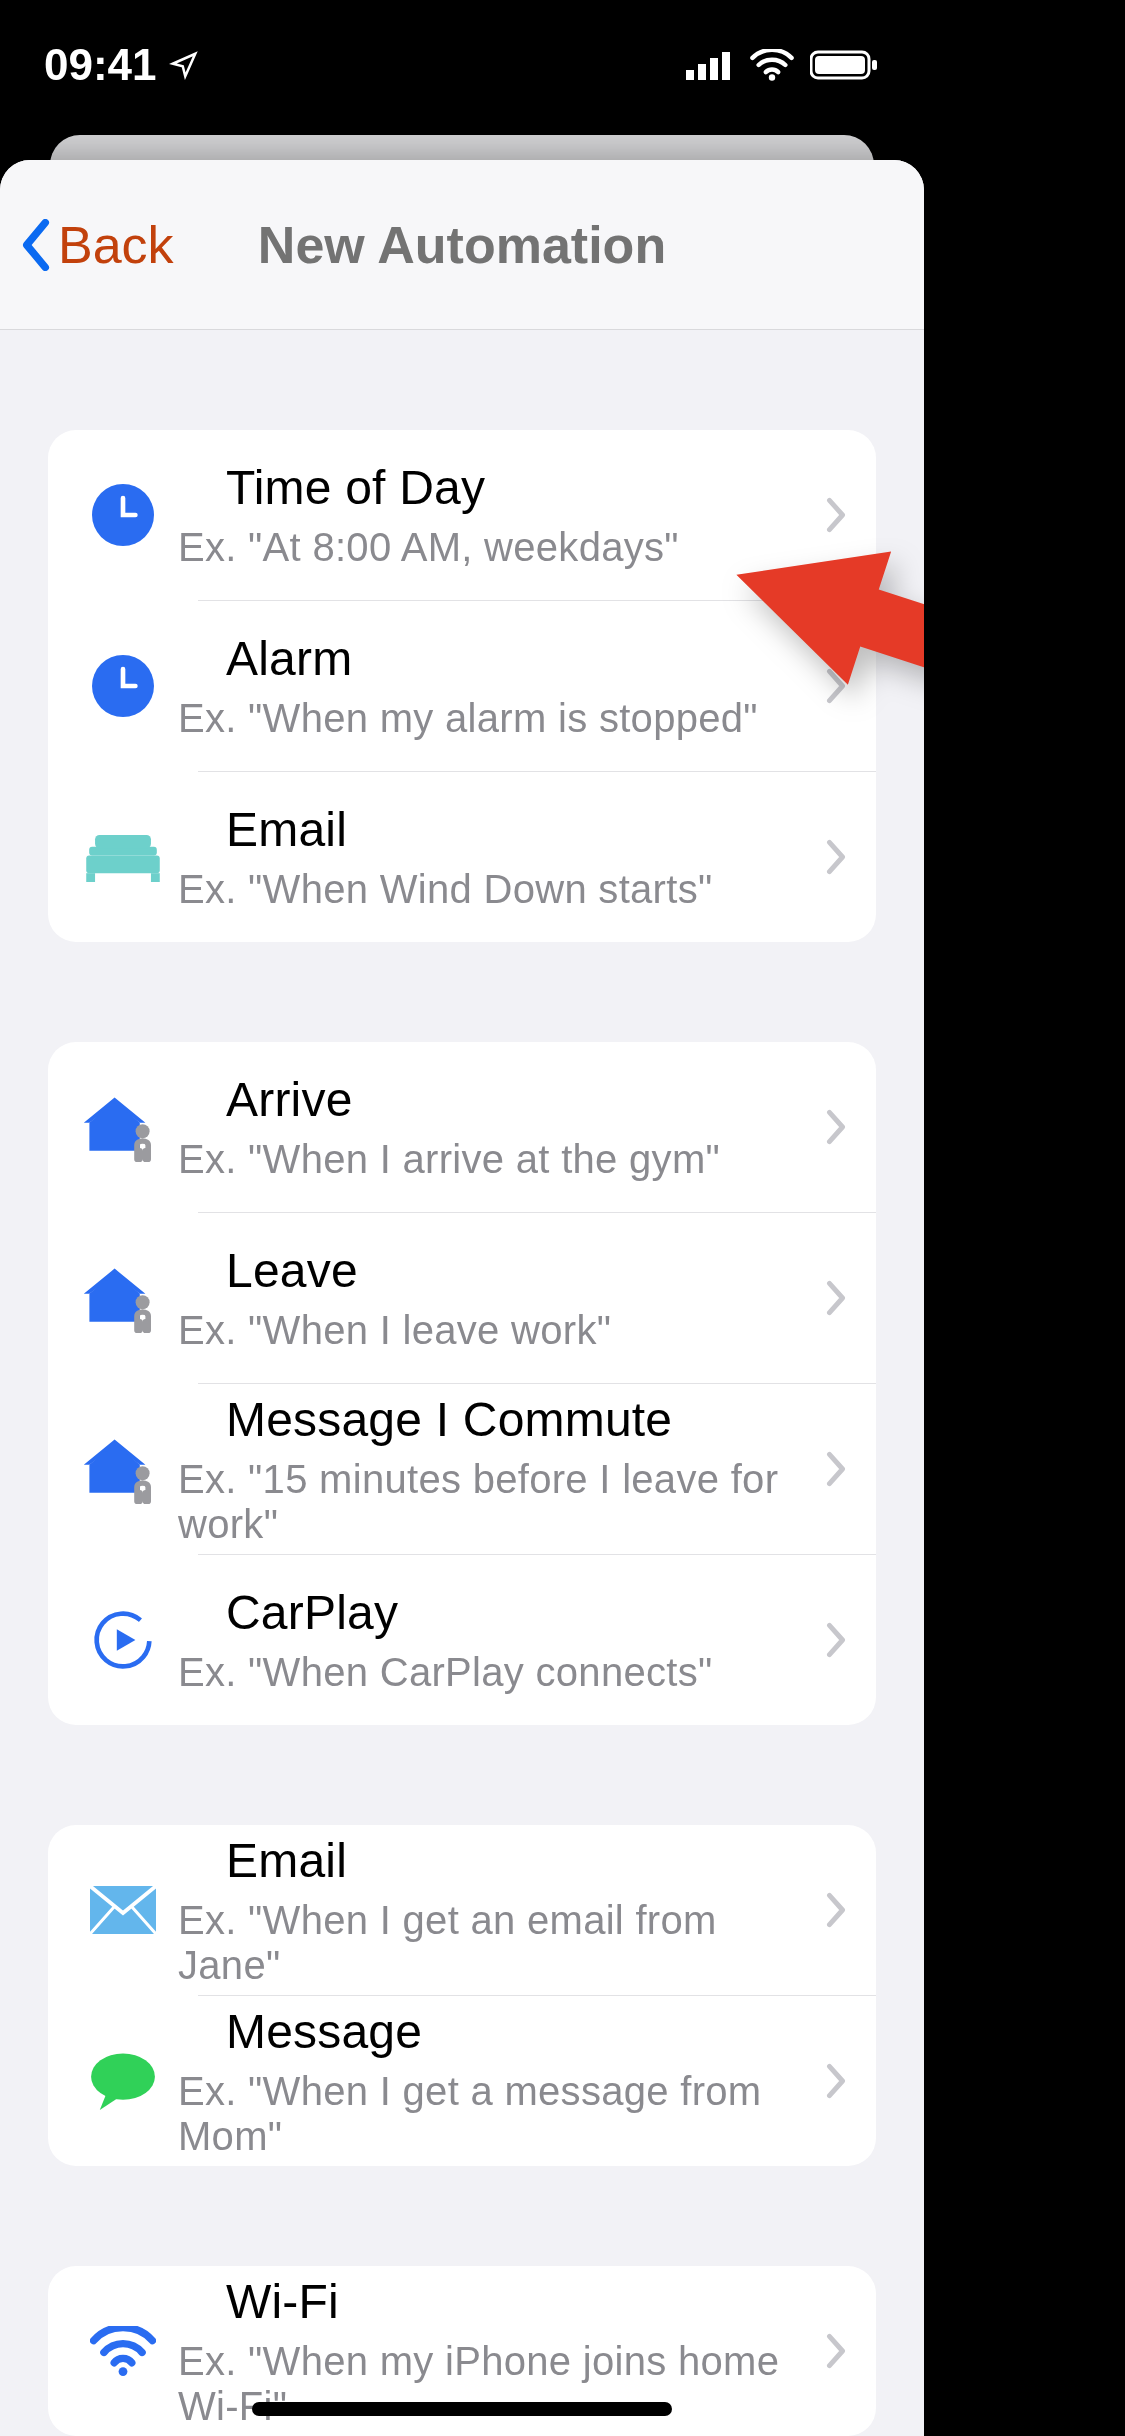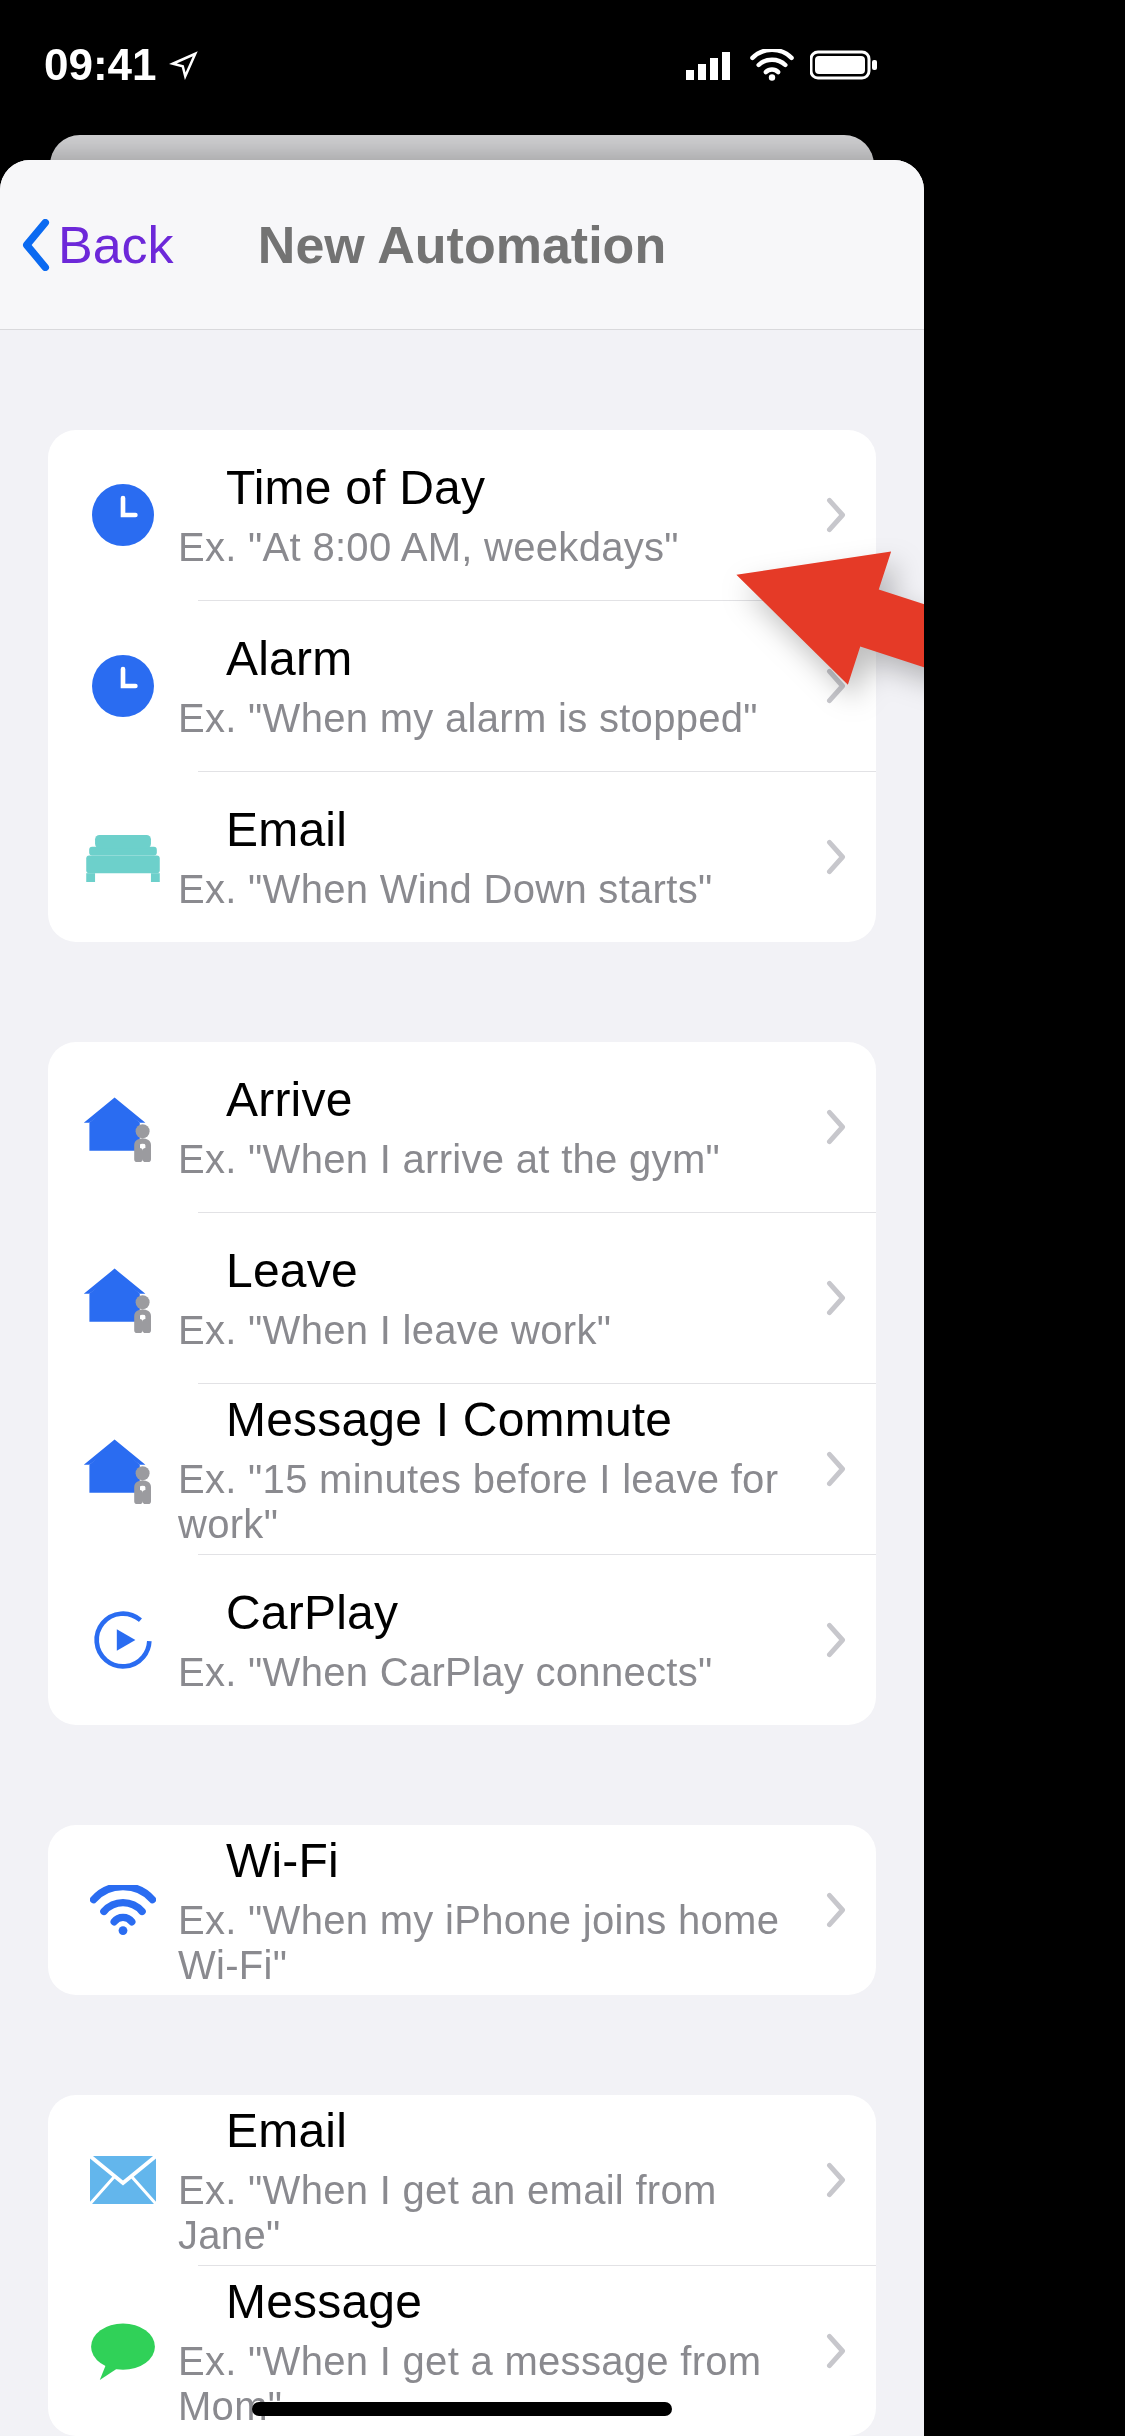--- a/index.html
+++ b/index.html
@@ -73,21 +73,21 @@
     font-weight: 600;
     color: #737373;
   }
   .back-btn {
     position: absolute;
     left: 20px;
     top: 0; bottom: 0;
     display: flex;
     align-items: center;
     gap: 6px;
-    color: #6d28d9;
+    color: #c2410c;
     font-size: 52px;
     font-weight: 400;
     cursor: pointer;
   }
   .back-btn svg { display: block; }
 
   
   .content {
     padding: 0 0 0 0;
     height: calc(100% - 170px);
@@ -339,72 +339,72 @@
           </div>
           <svg class="chevron" width="20" height="36" viewBox="0 0 12 22">
               <path d="M2 2 L10 11 L2 20" stroke="#c7c7cc" stroke-width="3" fill="none" stroke-linecap="round" stroke-linejoin="round"></path>
             </svg>
         </div>
       </div>
 
       <div class="group">
         <div class="row">
           <div class="icon-wrap">
+            <svg width="66" height="48" viewBox="0 0 44 32">
+              <rect x="0" y="0" width="44" height="32" rx="2" fill="#63b6ec"></rect>
+              <path d="M0 0 L22 18 L44 0" stroke="#fff" stroke-width="2.5" fill="none"></path>
+              <path d="M0 32 L16 14 M44 32 L28 14" stroke="#fff" stroke-width="2" fill="none"></path>
+            </svg>
+          </div>
+          <div class="texts">
+            <div class="title">Email</div>
+            <div class="subtitle">Ex. "When I get an email from Jane"</div>
+          </div>
+          <svg class="chevron" width="20" height="36" viewBox="0 0 12 22">
+              <path d="M2 2 L10 11 L2 20" stroke="#c7c7cc" stroke-width="3" fill="none" stroke-linecap="round" stroke-linejoin="round"></path>
+            </svg>
+        </div>
+        <div class="sep"></div>
+        <div class="row">
+          <div class="icon-wrap">
+            <svg width="66" height="58" viewBox="0 0 44 40">
+              <ellipse cx="22" cy="17" rx="22" ry="16" fill="#30d158"></ellipse>
+              <path d="M10 30 L6 40 L18 32" fill="#30d158"></path>
+            </svg>
+          </div>
+          <div class="texts">
+            <div class="title">Message</div>
+            <div class="subtitle">Ex. "When I get a message from Mom"</div>
+          </div>
+          <svg class="chevron" width="20" height="36" viewBox="0 0 12 22">
+              <path d="M2 2 L10 11 L2 20" stroke="#c7c7cc" stroke-width="3" fill="none" stroke-linecap="round" stroke-linejoin="round"></path>
+            </svg>
+        </div>
+      </div>
+
+      <div class="group">
+        <div class="row">
+          <div class="icon-wrap">
             <svg width="66" height="50" viewBox="0 0 44 34">
               <path d="M2 10 C12 -2 32 -2 42 10" stroke="#2a6cf1" stroke-width="5" fill="none" stroke-linecap="round"></path>
               <path d="M9 18 C16 10 28 10 35 18" stroke="#2a6cf1" stroke-width="5" fill="none" stroke-linecap="round"></path>
               <path d="M16 25 C19 21 25 21 28 25" stroke="#2a6cf1" stroke-width="5" fill="none" stroke-linecap="round"></path>
               <circle cx="22" cy="31" r="3" fill="#2a6cf1"></circle>
             </svg>
           </div>
           <div class="texts">
             <div class="title">Wi-Fi</div>
             <div class="subtitle">Ex. "When my iPhone joins home Wi-Fi"</div>
           </div>
           <svg class="chevron" width="20" height="36" viewBox="0 0 12 22">
               <path d="M2 2 L10 11 L2 20" stroke="#c7c7cc" stroke-width="3" fill="none" stroke-linecap="round" stroke-linejoin="round"></path>
             </svg>
         </div>
       </div>
 
-      <div class="group">
-        <div class="row">
-          <div class="icon-wrap">
-            <svg width="66" height="48" viewBox="0 0 44 32">
-              <rect x="0" y="0" width="44" height="32" rx="2" fill="#63b6ec"></rect>
-              <path d="M0 0 L22 18 L44 0" stroke="#fff" stroke-width="2.5" fill="none"></path>
-              <path d="M0 32 L16 14 M44 32 L28 14" stroke="#fff" stroke-width="2" fill="none"></path>
-            </svg>
-          </div>
-          <div class="texts">
-            <div class="title">Email</div>
-            <div class="subtitle">Ex. "When I get an email from Jane"</div>
-          </div>
-          <svg class="chevron" width="20" height="36" viewBox="0 0 12 22">
-              <path d="M2 2 L10 11 L2 20" stroke="#c7c7cc" stroke-width="3" fill="none" stroke-linecap="round" stroke-linejoin="round"></path>
-            </svg>
-        </div>
-        <div class="sep"></div>
-        <div class="row">
-          <div class="icon-wrap">
-            <svg width="66" height="58" viewBox="0 0 44 40">
-              <ellipse cx="22" cy="17" rx="22" ry="16" fill="#30d158"></ellipse>
-              <path d="M10 30 L6 40 L18 32" fill="#30d158"></path>
-            </svg>
-          </div>
-          <div class="texts">
-            <div class="title">Message</div>
-            <div class="subtitle">Ex. "When I get a message from Mom"</div>
-          </div>
-          <svg class="chevron" width="20" height="36" viewBox="0 0 12 22">
-              <path d="M2 2 L10 11 L2 20" stroke="#c7c7cc" stroke-width="3" fill="none" stroke-linecap="round" stroke-linejoin="round"></path>
-            </svg>
-        </div>
-      </div>
-
     </div>
 
     <svg class="annotation-arrow" width="340" height="220" viewBox="0 0 340 220">
       <g transform="rotate(18 170 110)">
         <path d="M40 110 L180 40 L180 80 L320 80 L320 140 L180 140 L180 180 Z" fill="#e53a27"></path>
       </g>
     </svg>
 
   </div>
 

